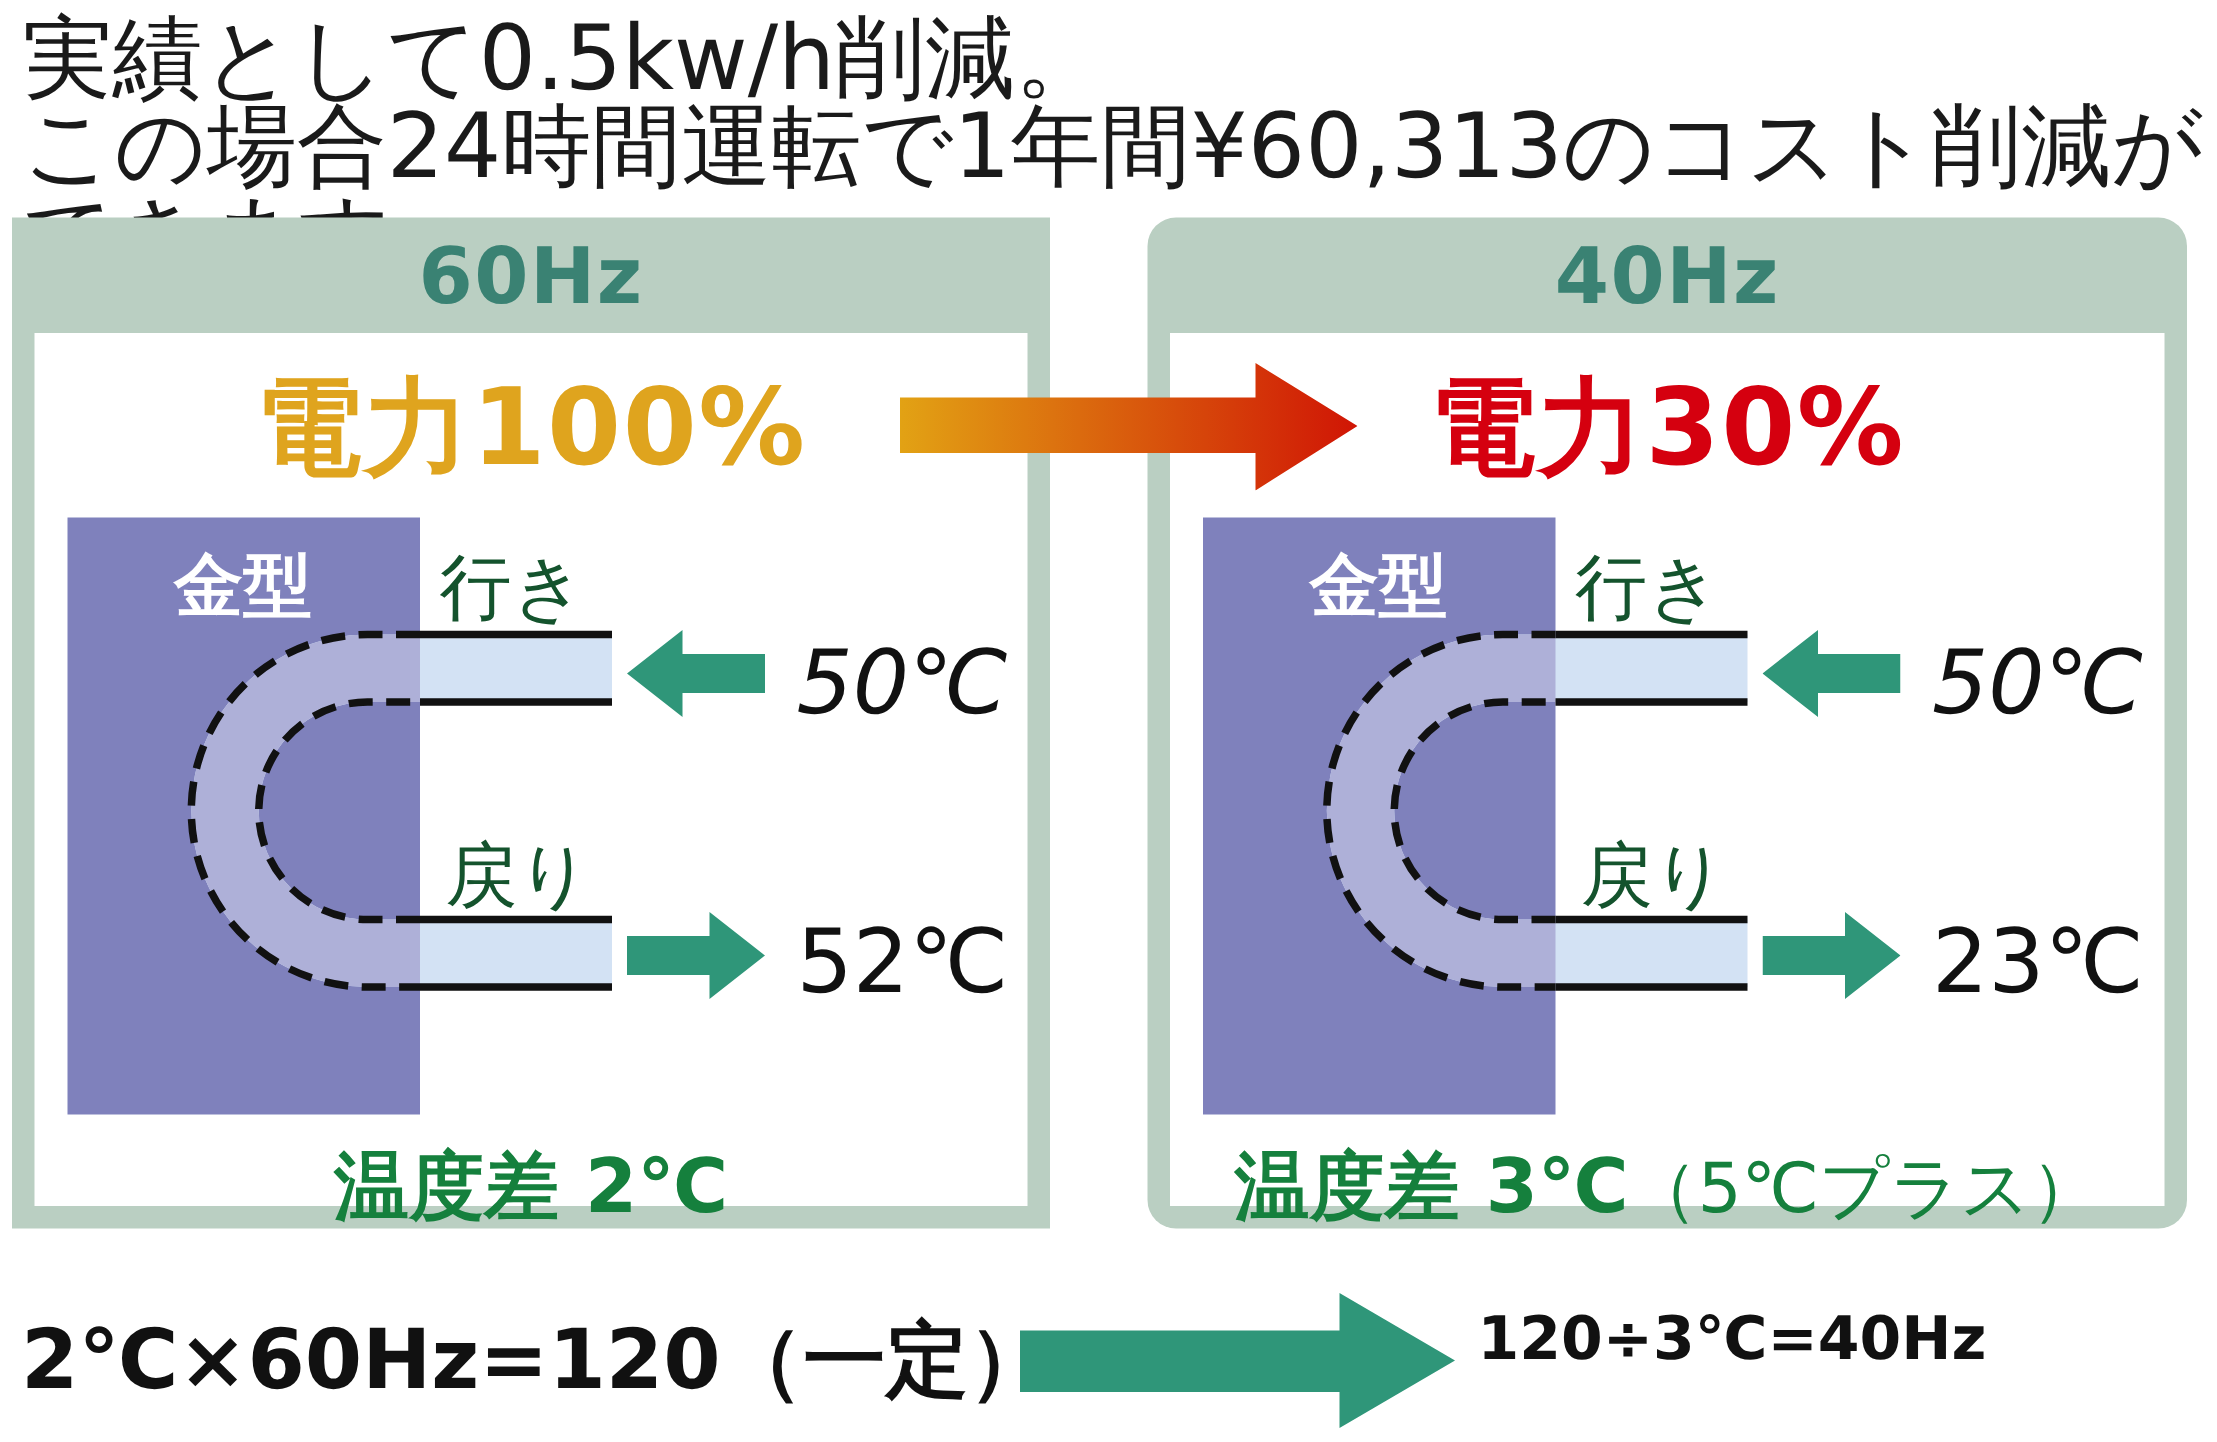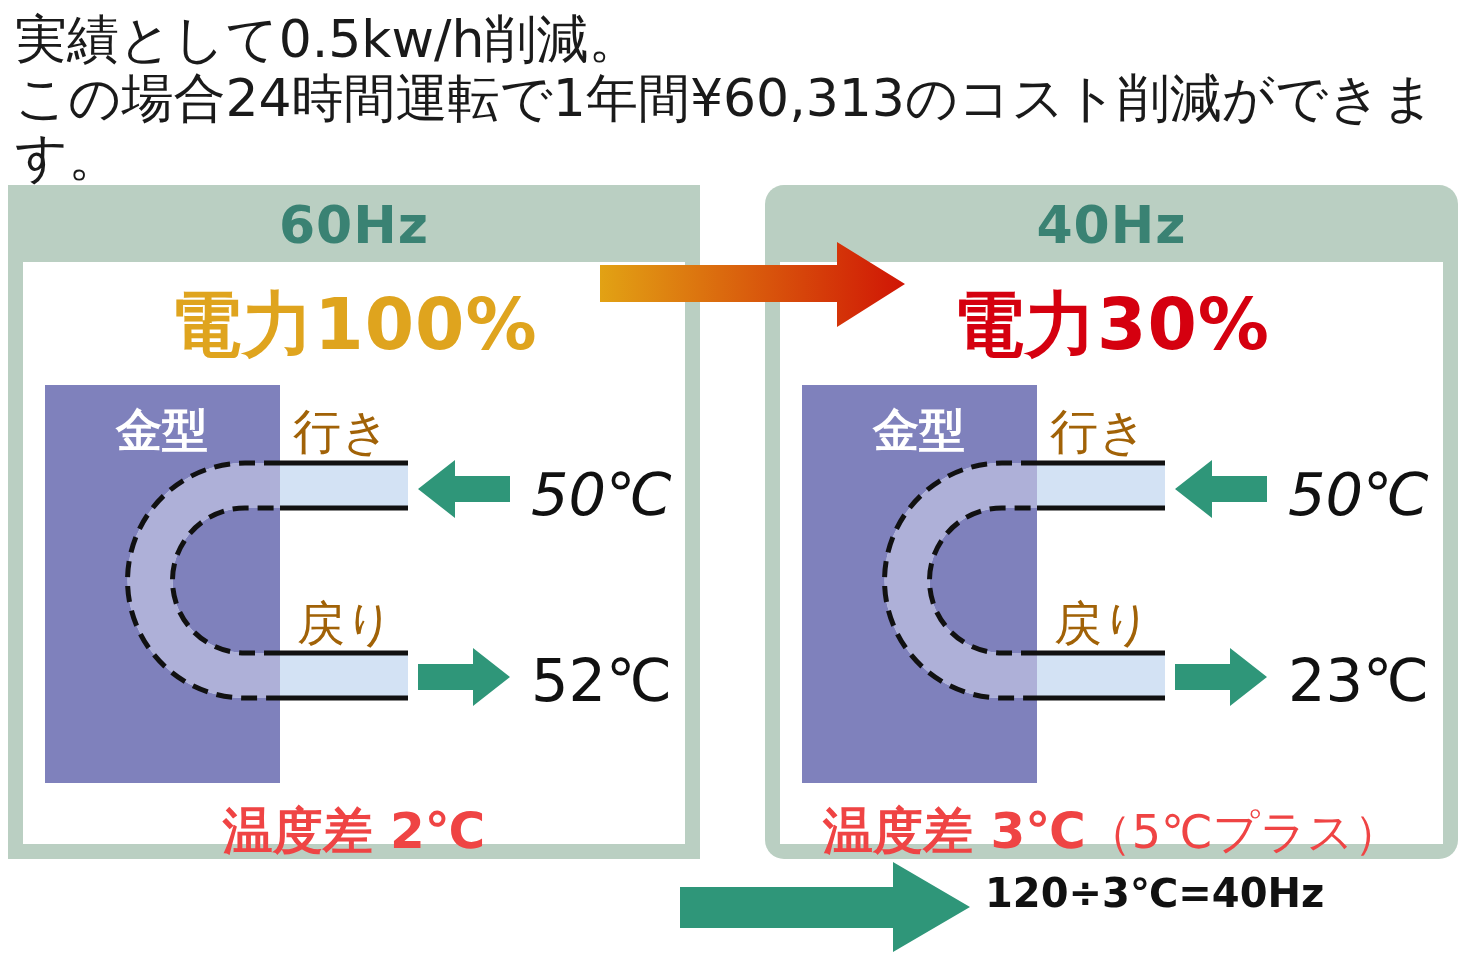--- a/index.html
+++ b/index.html
@@ -1,47 +1,47 @@
 <!DOCTYPE html>
 <html><head>
 <meta charset="utf-8">
 <style>
   html,body{margin:0;padding:0;background:#fff;}
   .stage{
     position:relative;width:1478px;height:961px;background:#fff;overflow:hidden;
     font-family:"DejaVu Sans","Liberation Sans",sans-serif;color:#1a1a1a;
   }
   
-  .intro{position:absolute;left:15px;top:10px;font-size:52px;line-height:59px;color:#1a1a1a;}
+  .intro{position:absolute;left:15px;top:10px;font-size:60px;line-height:59px;color:#1a1a1a;}
   
-  .panel{position:absolute;top:145px;width:692px;height:674px;background:#bacfc2;margin-top:40px;}
+  .panel{position:absolute;top:145px;width:692px;height:674px;background:#bacfc2;}
   .panel-left{left:8px;}
   .panel-right{left:765px;width:693px;border-radius:19px;}
   .panel-header{
     height:77px;line-height:80px;text-align:center;
     font-size:52px;font-weight:bold;color:#3a8273;letter-spacing:1px;
   }
   .panel-body{position:absolute;left:15px;right:15px;top:77px;bottom:15px;background:#fff;}
   .power{
     position:absolute;left:0;right:0;top:16px;text-align:center;
     font-size:71px;font-weight:bold;letter-spacing:1px;white-space:nowrap;
   }
   .mold-svg{position:absolute;left:0;top:120px;}
-  .pipe-label{position:absolute;font-size:48px;color:#a16207;}
+  .pipe-label{position:absolute;font-size:48px;color:#14532d;}
   .lbl-outbound{left:270px;top:138px;}
   .lbl-return{left:274px;top:330px;}
   .temp{position:absolute;font-size:59px;color:#111;white-space:nowrap;}
   .temp-outbound{left:508px;top:198px;font-style:italic;}
   .temp-return{left:508px;top:384px;}
   .flow-arrow{position:absolute;width:92px;height:58px;}
   .arr-outbound{left:395px;top:198px;}
   .arr-return{left:395px;top:386px;}
   .diff{
     position:absolute;left:0;right:0;top:536px;text-align:center;
-    font-size:50px;font-weight:bold;color:#ef4444;white-space:nowrap;
+    font-size:50px;font-weight:bold;color:#15803d;white-space:nowrap;
   }
   .diff-note{font-weight:normal;font-size:46px;}
   
   .grad-arrow{position:absolute;left:600px;top:242px;}
   
   .formula-left{position:absolute;left:14px;top:870px;font-size:55px;font-weight:bold;color:#111;white-space:nowrap;}
   .formula-right{position:absolute;left:985px;top:870px;font-size:40px;font-weight:bold;color:#111;white-space:nowrap;}
   .formula-arrow{position:absolute;left:680px;top:862px;}
   .mold-label{font-size:46px;font-weight:bold;fill:#fff;}
 </style>
@@ -138,18 +138,19 @@
   <svg class="grad-arrow" width="305" height="85" viewBox="0 0 305 85">
     <defs>
       <linearGradient id="powerGrad" x1="0" y1="0" x2="1" y2="0">
         <stop offset="0" stop-color="#e2a214"></stop>
         <stop offset="1" stop-color="#d01505"></stop>
       </linearGradient>
     </defs>
     <polygon fill="url(#powerGrad)" points="0,23 237,23 237,0 305,42 237,85 237,60 0,60"></polygon>
   </svg>
 
+  <div class="formula-left">2℃×60Hz=120（一定）</div>
   <svg class="formula-arrow" width="292" height="90" viewBox="0 0 292 90">
     <polygon fill="#2f9679" points="0,25 213,25 213,0 290,45 213,90 213,66 0,66"></polygon>
   </svg>
   <div class="formula-right">120÷3℃=40Hz</div>
 
 </div>
 
 </body></html>

